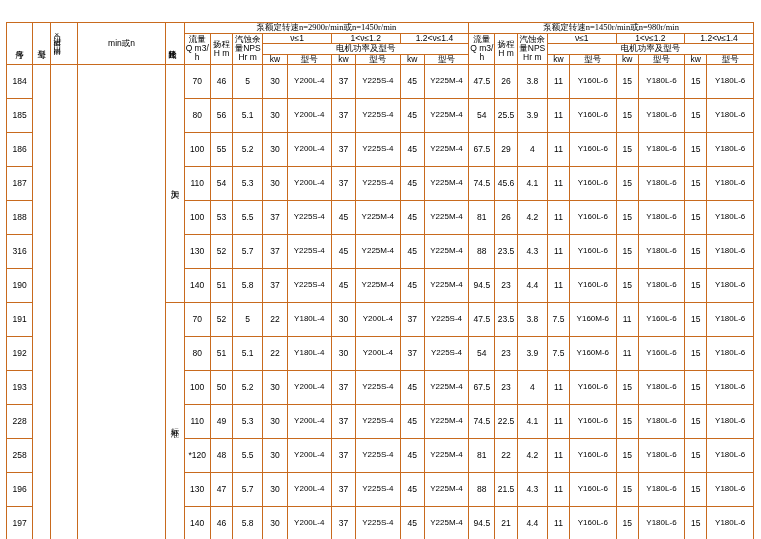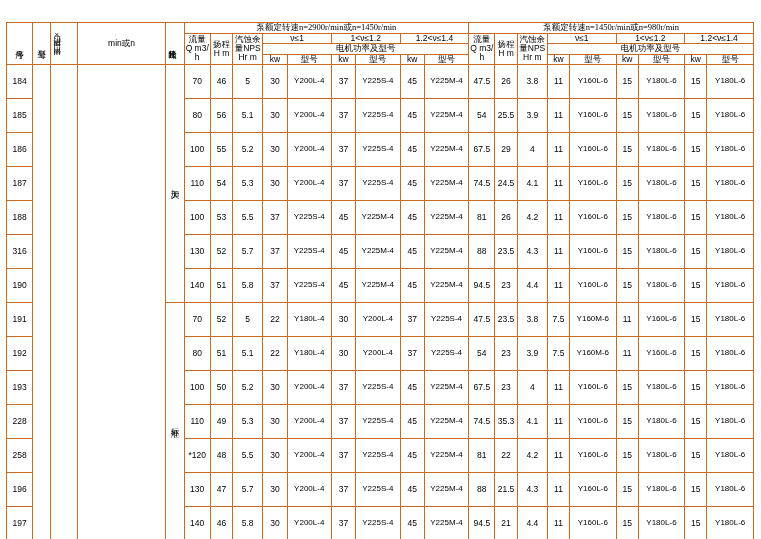--- a/index.html
+++ b/index.html
@@ -234,21 +234,21 @@
             <td>110</td>
             <td>54</td>
             <td>5.3</td>
             <td>30</td>
             <td class="model">Y200L-4</td>
             <td>37</td>
             <td class="model">Y225S-4</td>
             <td>45</td>
             <td class="model">Y225M-4</td>
             <td>74.5</td>
-            <td>24.5</td>
+            <td>45.6</td>
             <td>4.1</td>
             <td>11</td>
             <td class="model">Y160L-6</td>
             <td>15</td>
             <td class="model">Y180L-6</td>
             <td>15</td>
             <td class="model">Y180L-6</td>
           </tr>
           <tr class="rowdata">
             <td>188</td>
@@ -384,21 +384,21 @@
             <td>110</td>
             <td>49</td>
             <td>5.3</td>
             <td>30</td>
             <td class="model">Y200L-4</td>
             <td>37</td>
             <td class="model">Y225S-4</td>
             <td>45</td>
             <td class="model">Y225M-4</td>
             <td>74.5</td>
-            <td>35.3</td>
+            <td>22.5</td>
             <td>4.1</td>
             <td>11</td>
             <td class="model">Y160L-6</td>
             <td>15</td>
             <td class="model">Y180L-6</td>
             <td>15</td>
             <td class="model">Y180L-6</td>
           </tr>
           <tr class="rowdata">
             <td>258</td>

